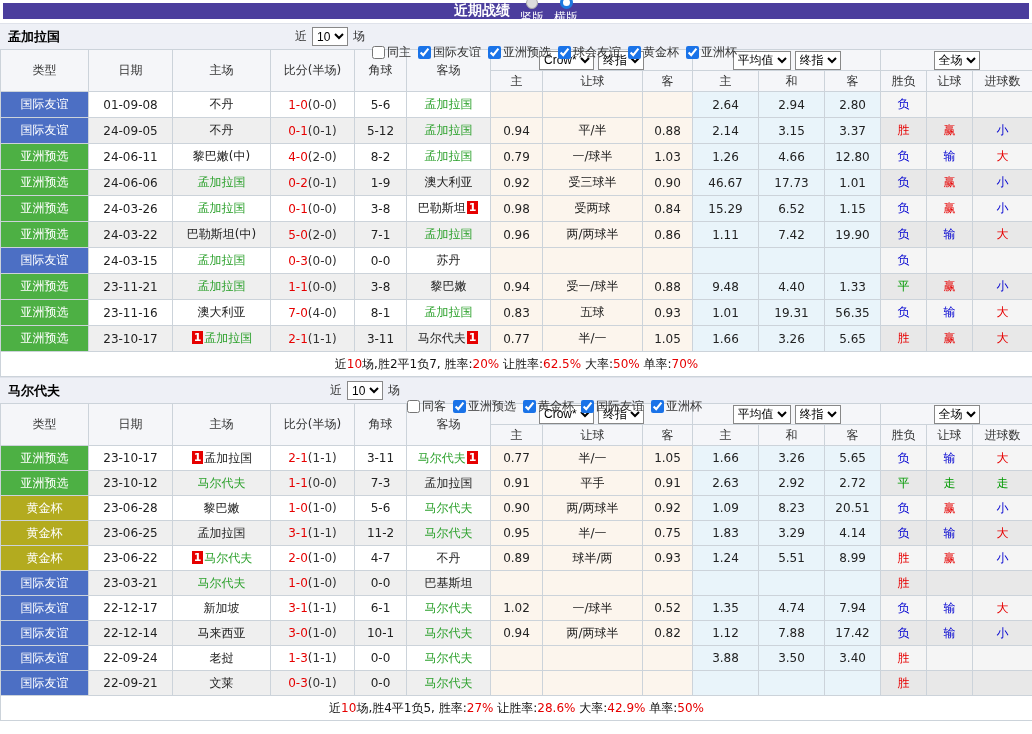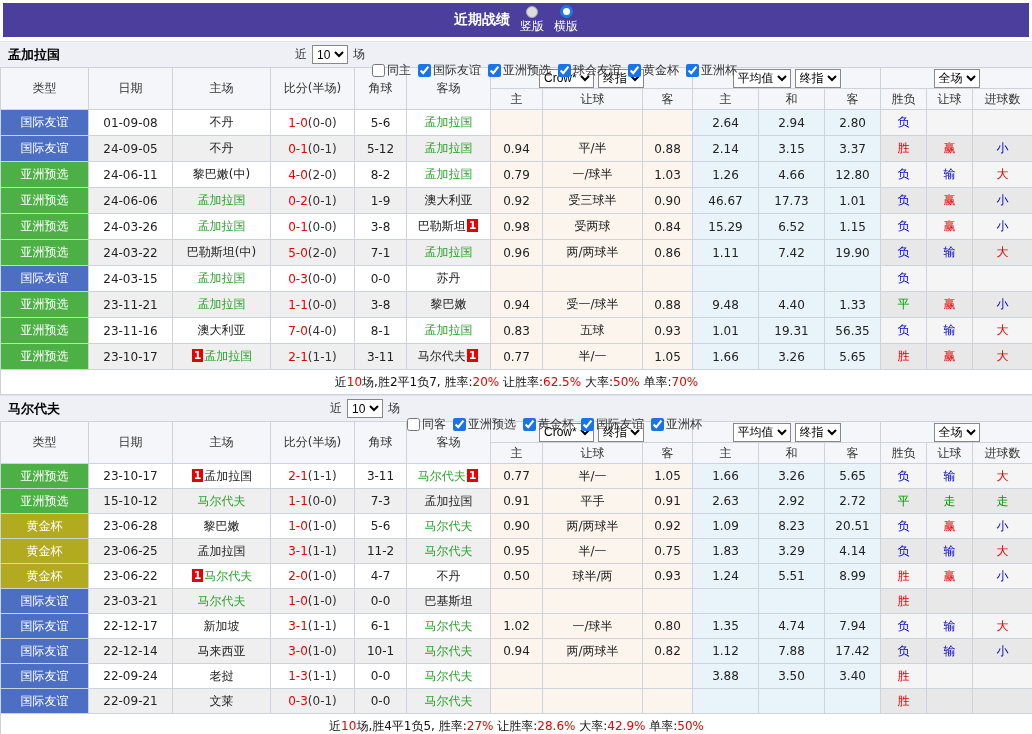--- a/index.html
+++ b/index.html
@@ -4,21 +4,21 @@
 <style>
   * { box-sizing: border-box; }
   html,body { margin:0; padding:0; }
   body {
     width:1032px; background:#fff;
     font-family:"DejaVu Sans","Liberation Sans",sans-serif;
     color:#222;
   }
   
   .title-bar {
-    margin:3px 3px 4px 3px; height:34px; background:#4b3e9d;
+    margin:3px 3px 4px 3px; height:16px; background:#4b3e9d;
     display:flex; align-items:center; justify-content:center; gap:10px;
     color:#fff;
   }
   .title-bar .title { font-weight:bold; font-size:14px; }
   .radio-label { display:flex; align-items:center; gap:0; font-size:12px; cursor:pointer;flex-direction:column; }
   .radio-dot { width:12px; height:12px; border-radius:50%; background:#ddd; border:1px solid #aaa; }
   .radio-dot.checked { width:13px; height:13px; background:#fff; border:3px solid #1d7ae0; }
   
   .filter-bar {
     position:relative; height:26px; background:#eef0f6;
@@ -414,21 +414,21 @@
             <td class="col-cream">1.05</td>
             <td class="col-blue">1.66</td>
             <td class="col-blue">3.26</td>
             <td class="col-blue">5.65</td>
             <td class="col-res"><span class="c-b">负</span></td>
             <td class="col-res"><span class="c-b">输</span></td>
             <td class="col-res"><span class="c-r">大</span></td>
           </tr>
           <tr class="even">
             <td class="t-green">亚洲预选</td>
-            <td>15-10-12</td>
+            <td>23-10-12</td>
             <td><span class="tm-g">马尔代夫</span></td>
             <td><span class="score">1-1</span><span class="half">(0-0)</span></td>
             <td>7-3</td>
             <td><span class="tm-k">孟加拉国</span></td>
             <td class="col-cream">0.91</td>
             <td class="col-cream">平手</td>
             <td class="col-cream">0.91</td>
             <td class="col-blue">2.63</td>
             <td class="col-blue">2.92</td>
             <td class="col-blue">2.72</td>
@@ -470,21 +470,21 @@
             <td class="col-res"><span class="c-b">输</span></td>
             <td class="col-res"><span class="c-r">大</span></td>
           </tr>
           <tr class="odd">
             <td class="t-gold">黄金杯</td>
             <td>23-06-22</td>
             <td><span class="b1">1</span><span class="tm-g">马尔代夫</span></td>
             <td><span class="score">2-0</span><span class="half">(1-0)</span></td>
             <td>4-7</td>
             <td><span class="tm-k">不丹</span></td>
-            <td class="col-cream">0.50</td>
+            <td class="col-cream">0.89</td>
             <td class="col-cream">球半/两</td>
             <td class="col-cream">0.93</td>
             <td class="col-blue">1.24</td>
             <td class="col-blue">5.51</td>
             <td class="col-blue">8.99</td>
             <td class="col-res"><span class="c-r">胜</span></td>
             <td class="col-res"><span class="c-r">赢</span></td>
             <td class="col-res"><span class="c-b">小</span></td>
           </tr>
           <tr class="even">
@@ -506,21 +506,21 @@
           </tr>
           <tr class="odd">
             <td class="t-blue">国际友谊</td>
             <td>22-12-17</td>
             <td><span class="tm-k">新加坡</span></td>
             <td><span class="score">3-1</span><span class="half">(1-1)</span></td>
             <td>6-1</td>
             <td><span class="tm-g">马尔代夫</span></td>
             <td class="col-cream">1.02</td>
             <td class="col-cream">一/球半</td>
-            <td class="col-cream">0.80</td>
+            <td class="col-cream">0.52</td>
             <td class="col-blue">1.35</td>
             <td class="col-blue">4.74</td>
             <td class="col-blue">7.94</td>
             <td class="col-res"><span class="c-b">负</span></td>
             <td class="col-res"><span class="c-b">输</span></td>
             <td class="col-res"><span class="c-r">大</span></td>
           </tr>
           <tr class="even">
             <td class="t-blue">国际友谊</td>
             <td>22-12-14</td>

